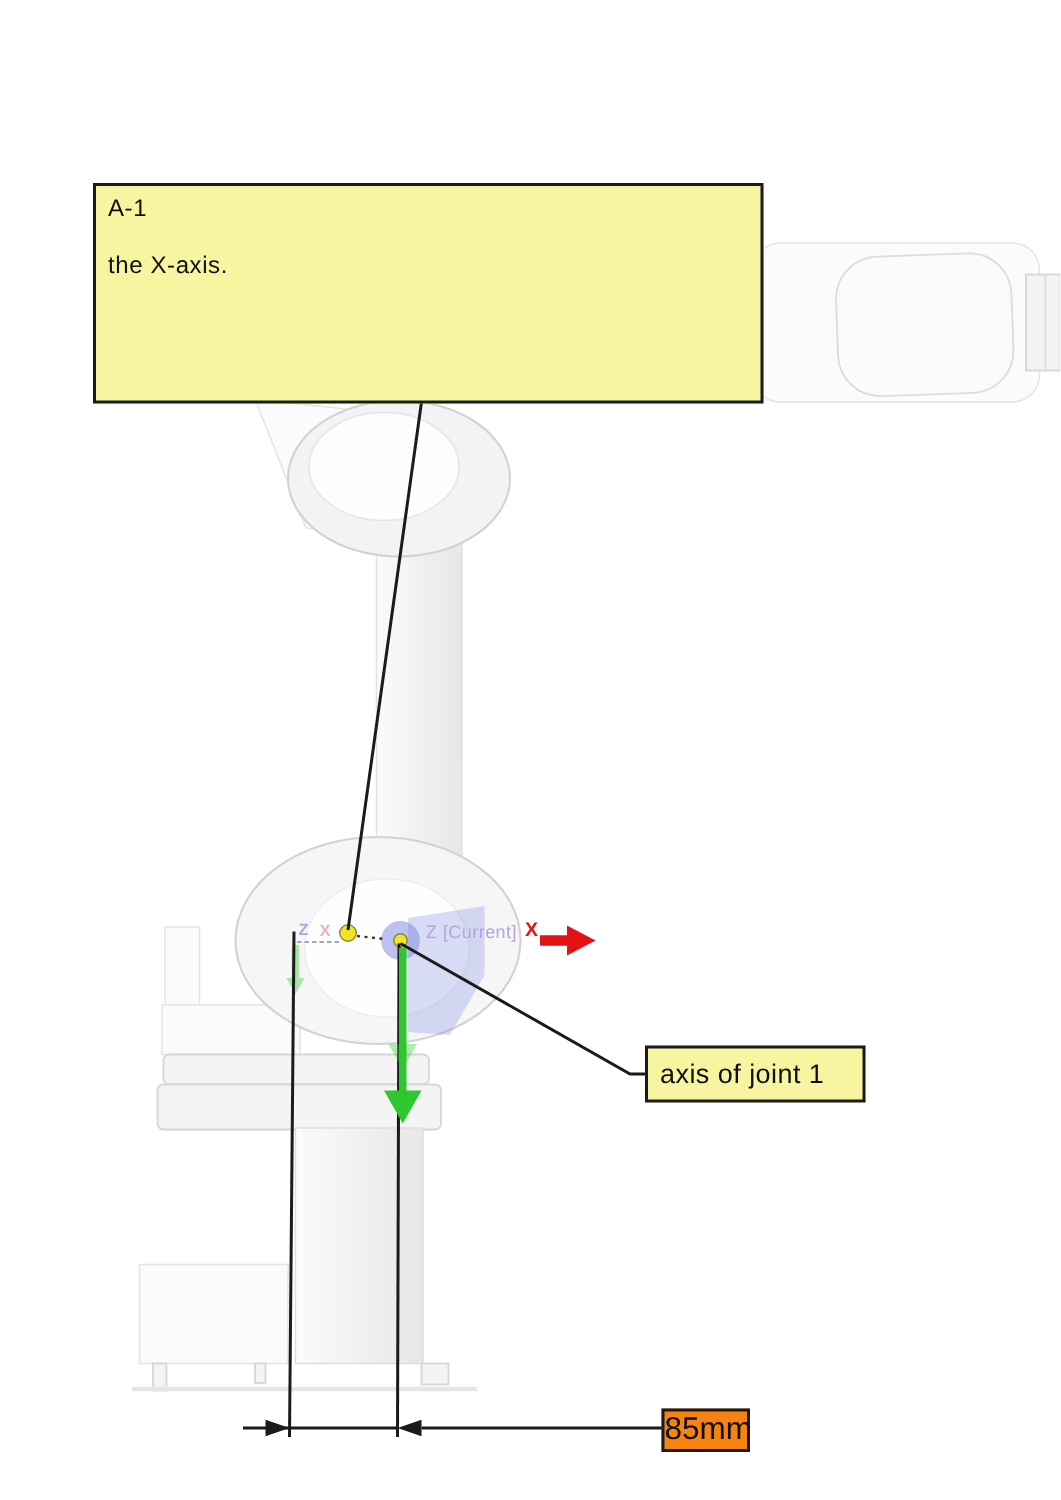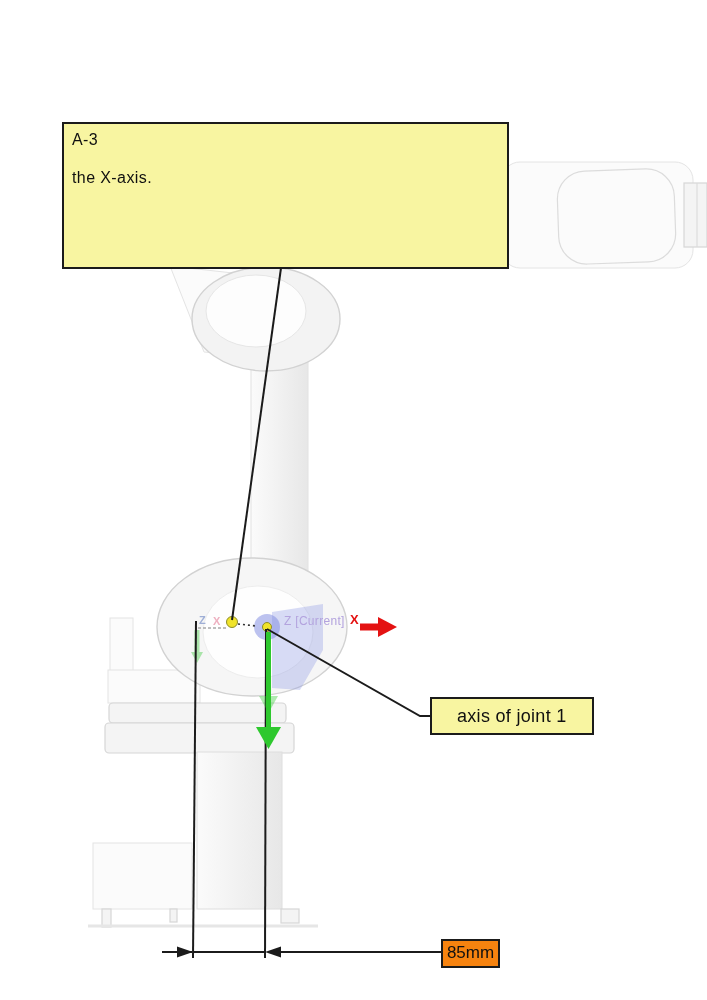--- a/index.html
+++ b/index.html
@@ -36,26 +36,26 @@
   
   .note-box{
     position:absolute;left:62px;top:122px;width:427px;height:131px;
     background:var(--note-bg);border:2px solid var(--line-black);
     padding:6px 8px;font-size:16px;line-height:19px;color:#101010;letter-spacing:.4px;
   }
   .note-gap{height:19px;}
   .axis-box{
     position:absolute;left:430px;top:697px;width:135px;height:34px;
     background:var(--note-bg);border:2px solid var(--line-black);
-    font-size:18px;line-height:34px;padding-left:25px;color:#101010;letter-spacing:.3px;
+    font-size:18px;line-height:34px;padding-left:8px;color:#101010;letter-spacing:.3px;
   }
   .dim-box{
     position:absolute;left:441px;top:939px;width:55px;height:25px;
     background:var(--dim-bg);border:2px solid var(--line-black);
-    font-size:17px;line-height:24px;text-align:center;color:#101010;
+    font-size:21px;line-height:24px;text-align:center;color:#101010;
   }
 </style>
 </head>
 <body>
 
 <div class="canvas">
 
   <svg class="layer" width="707" height="1000" viewBox="0 0 707 1000">
     <defs>
       <linearGradient id="gv" x1="0" y1="0" x2="1" y2="0">
@@ -123,21 +123,21 @@
     <line x1="268.5" y1="632" x2="268.5" y2="728" class="green-line"></line>
     <polygon points="256,727 281,727 268.5,749" class="green-fill"></polygon>
   </svg>
 
   <span class="axis-label ghost-z">Z</span>
   <span class="axis-label ghost-x">X</span>
   <span class="axis-label cur-label">Z [Current]</span>
   <span class="axis-label cur-x">X</span>
 
   <div class="note-box">
-    <div>A-3</div>
+    <div>A-1</div>
     <div class="note-gap"></div>
     <div>the X-axis.</div>
     <div class="note-gap"></div>
   </div>
 
   <div class="axis-box">axis of joint 1</div>
 
   <div class="dim-box">85mm</div>
 
 </div>

